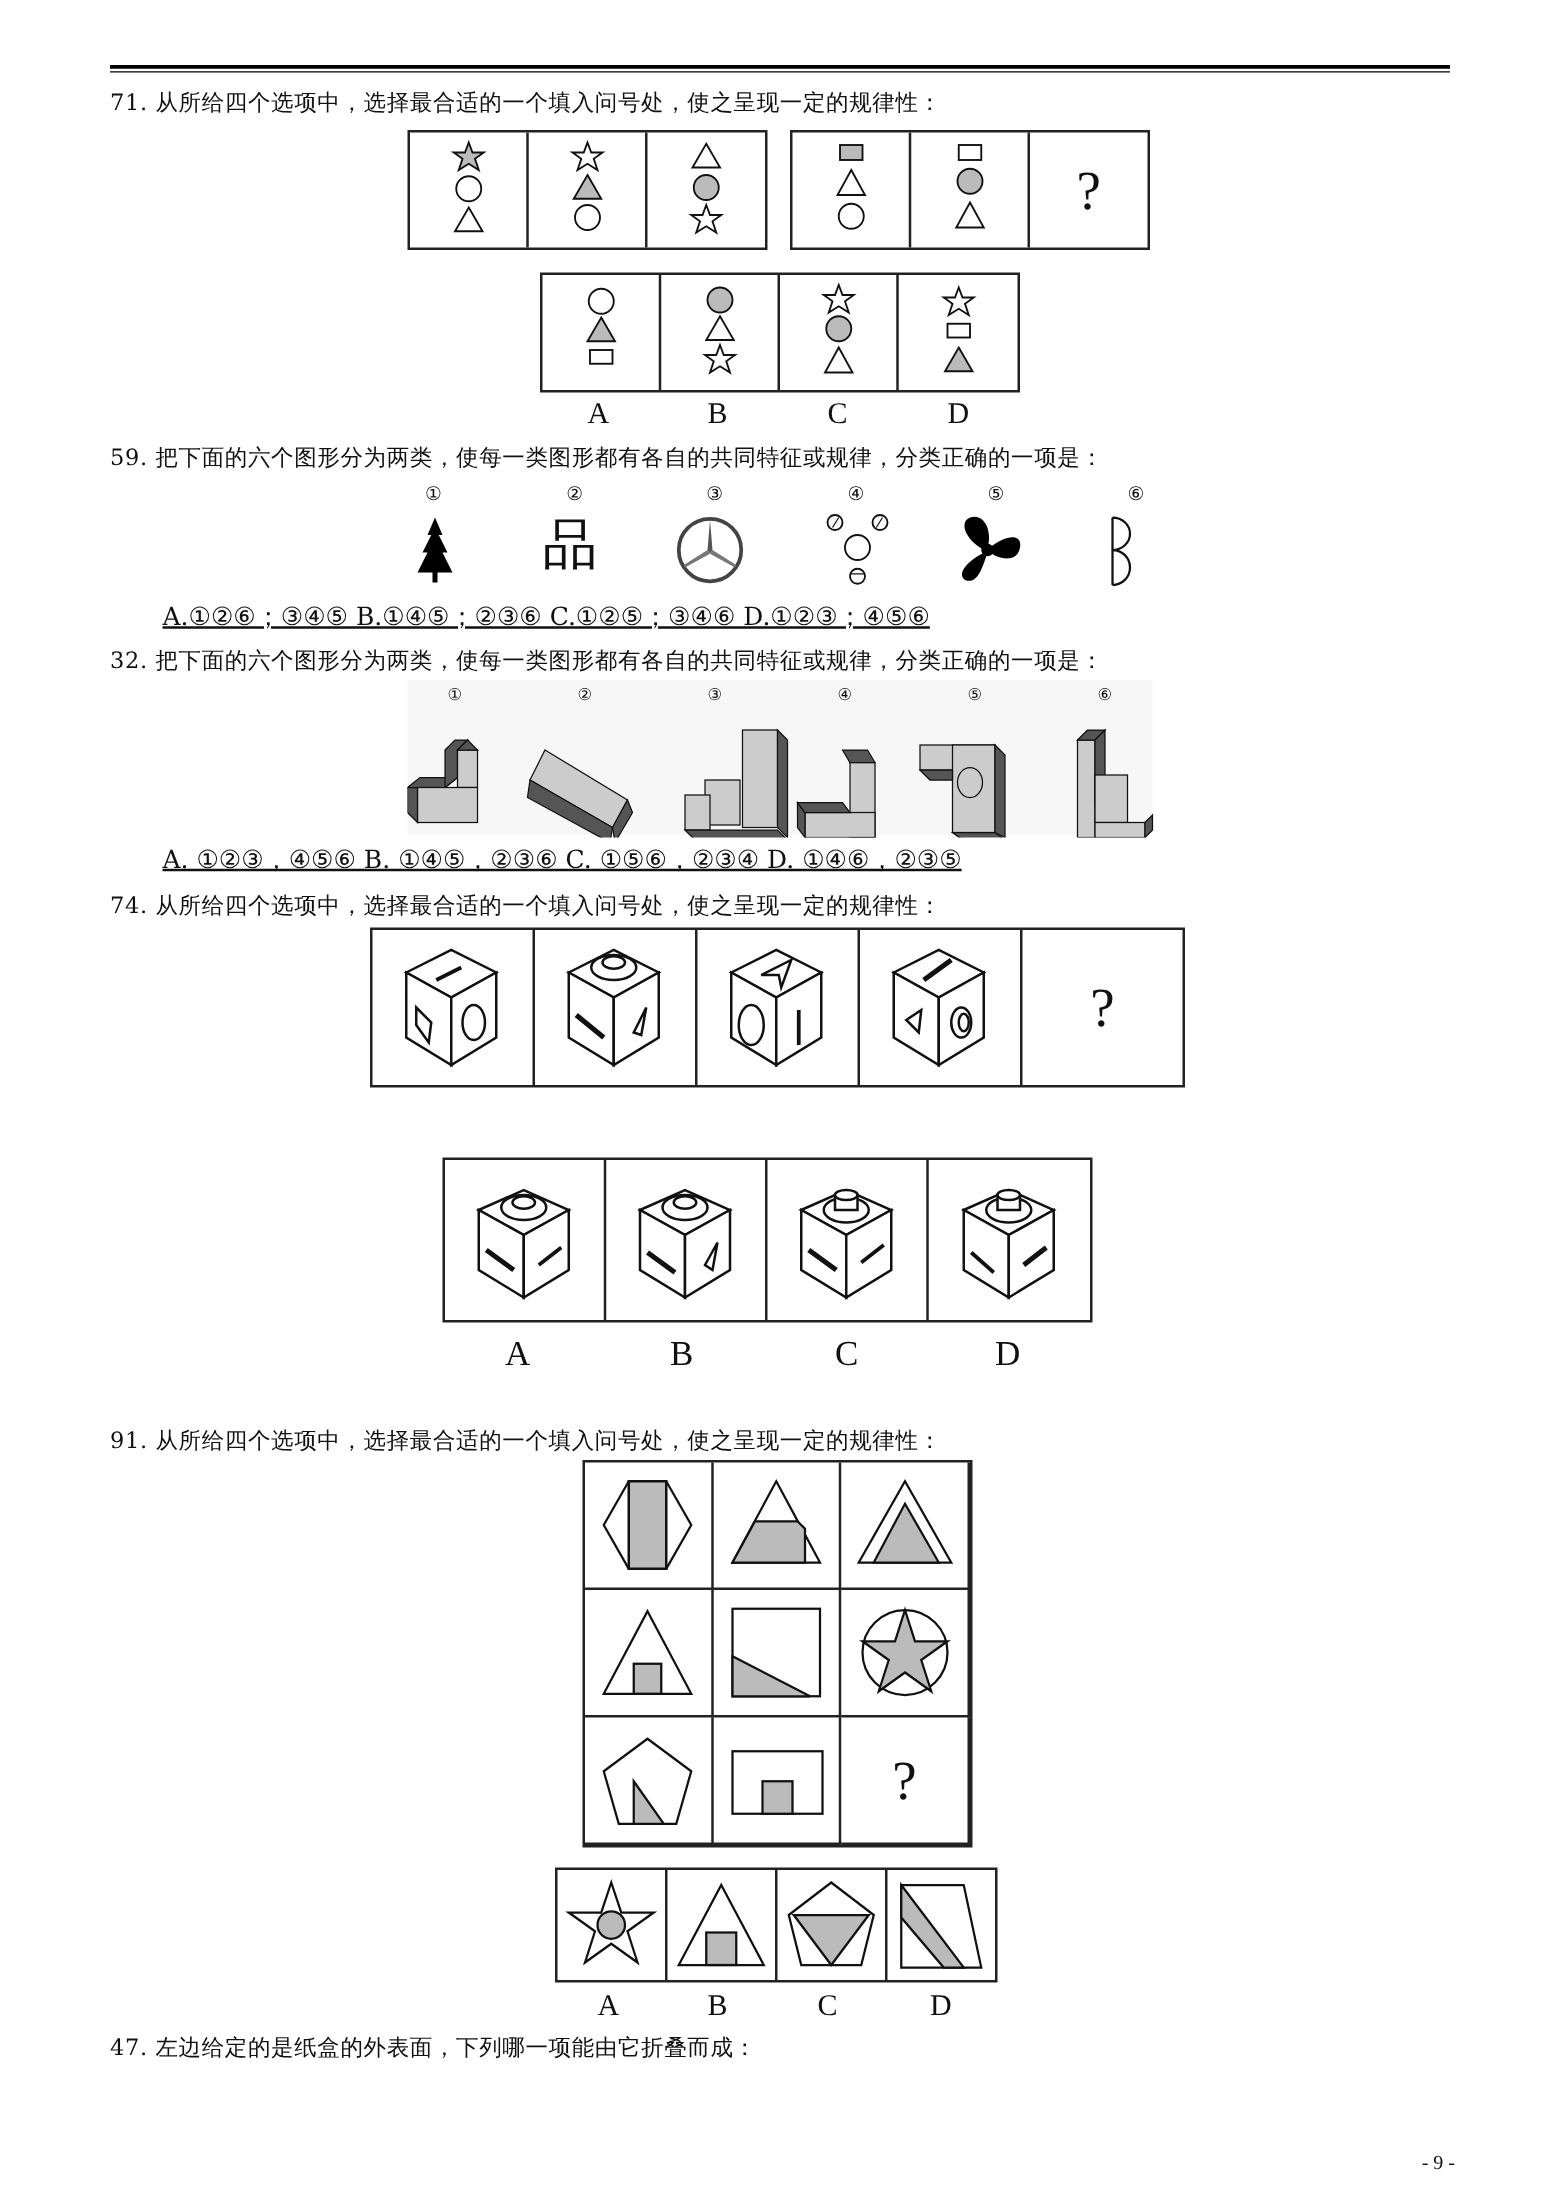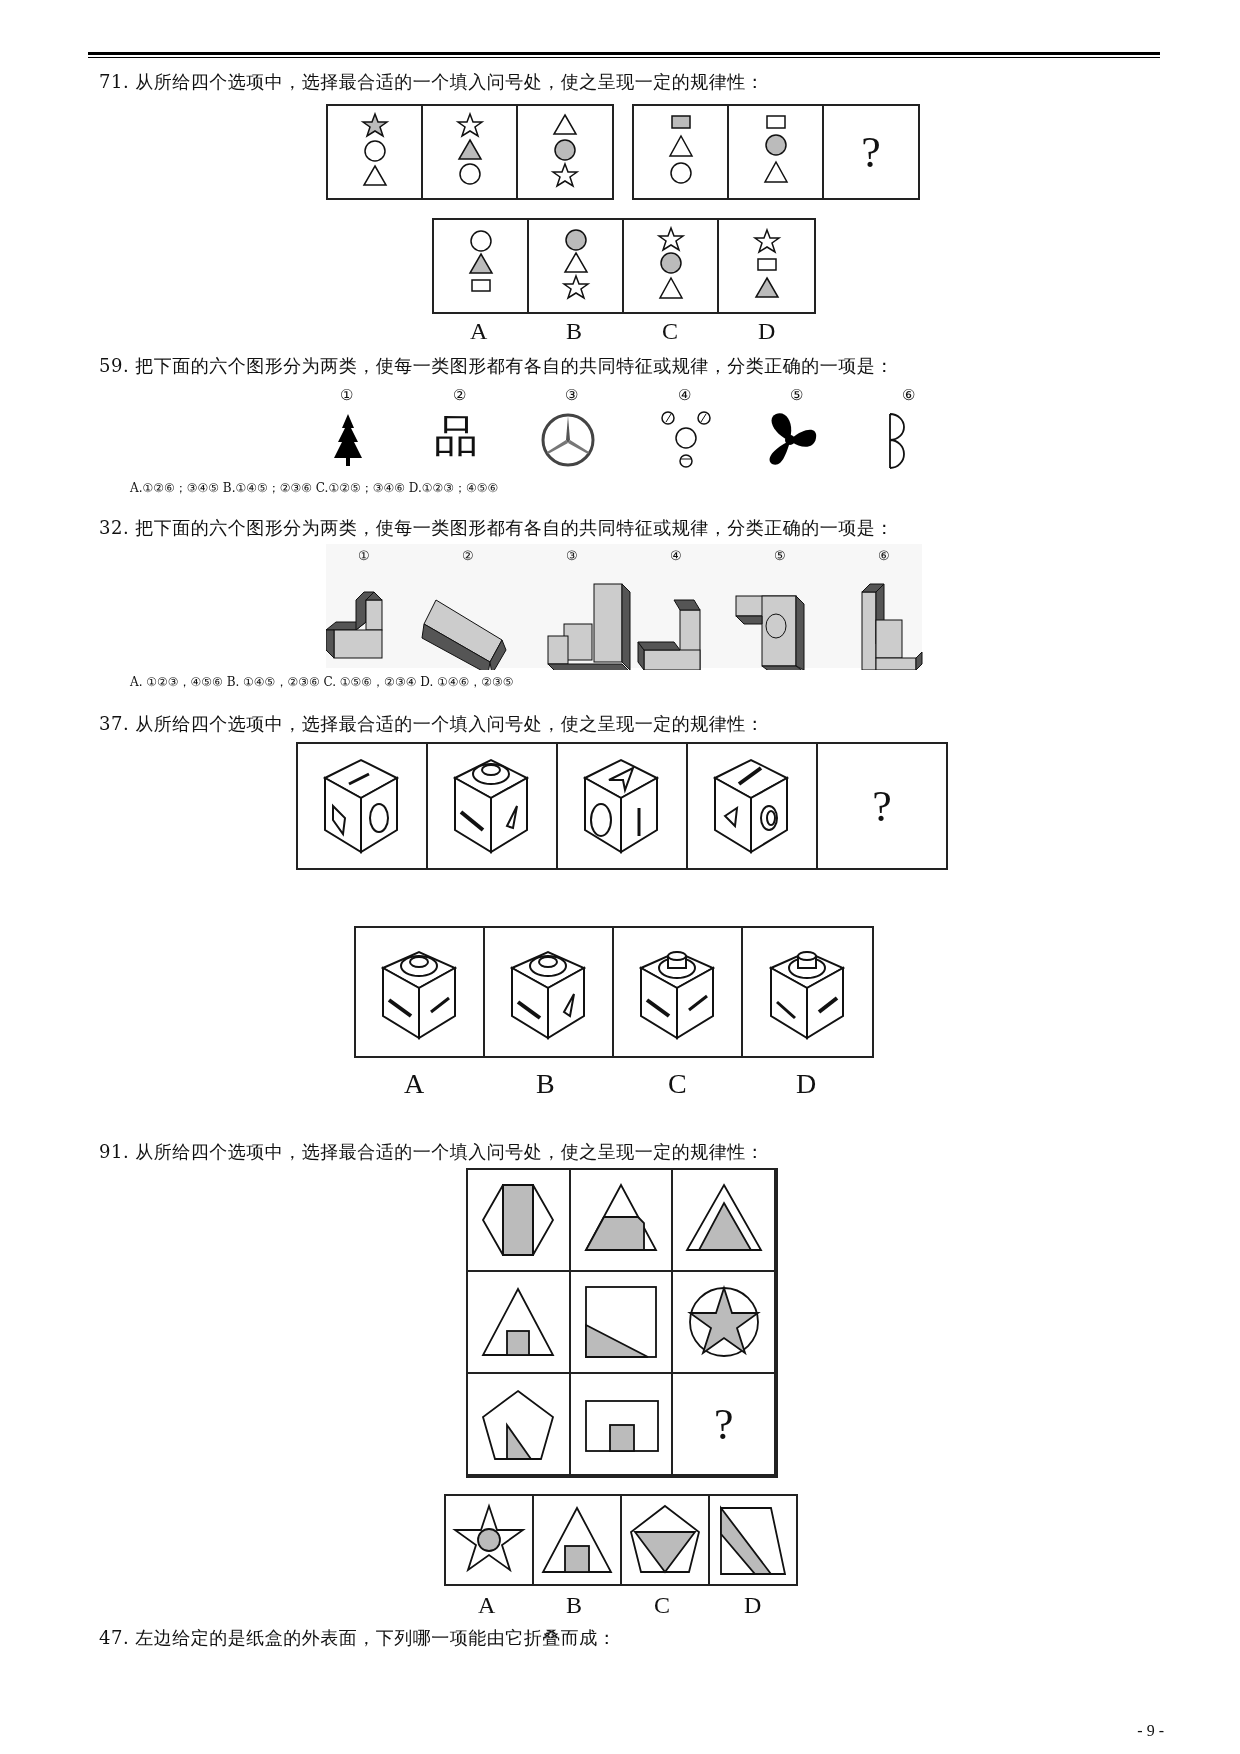--- a/index.html
+++ b/index.html
@@ -1,26 +1,26 @@
 <!DOCTYPE html>
 <html><head>
 <meta charset="utf-8">
 <style>
   html,body{margin:0;padding:0;background:#fff;}
   body{width:1240px;height:1754px;position:relative;overflow:hidden;font-family:"DejaVu Serif","Liberation Serif",serif;color:#111;}
   .rule1{position:absolute;left:88px;top:52px;width:1072px;height:3px;background:#000;}
   .rule2{position:absolute;left:88px;top:57px;width:1072px;height:1px;background:#000;}
-  .q{position:absolute;left:99px;font-size:18px;letter-spacing:0.5px;white-space:nowrap;}
+  .q{position:absolute;left:88px;font-size:18px;letter-spacing:0.5px;white-space:nowrap;}
   .abs{position:absolute;}
   .box{position:absolute;border:2px solid #222;display:flex;background:#fff;}
   .cell{border-right:2px solid #222;display:flex;align-items:center;justify-content:center;box-sizing:border-box;}
   .cell:last-child{border-right:none;}
   .lbl{position:absolute;font-size:24px;font-family:"Liberation Serif",serif;}
   .num{position:absolute;font-size:15px;}
-  .opts{position:absolute;font-size:12px;white-space:nowrap;}
+  .opts{position:absolute;font-size:20px;white-space:nowrap;text-decoration:underline;}
   .qm{font-size:44px;font-family:"Liberation Serif",serif;}
   .grid{position:absolute;border:2px solid #222;display:grid;background:#fff;}
   .grid .g{border-right:2px solid #222;border-bottom:2px solid #222;display:flex;align-items:center;justify-content:center;}
   .pageno{position:absolute;right:76px;top:1722px;font-size:16px;font-family:"Liberation Serif",serif;}
 </style>
 </head>
 <body>
 
 <div class="rule1"></div>
 <div class="rule2"></div>
@@ -184,21 +184,21 @@
     <rect x="536" y="12" width="14" height="78" fill="#ccc"></rect>
       <polygon points="536,12 544,4 558,4 550,12" fill="#555"></polygon>
       <polygon points="550,12 558,4 558,60 550,64" fill="#555"></polygon>
     <rect x="550" y="40" width="26" height="38" fill="#ccc"></rect>
       <rect x="550" y="78" width="40" height="12" fill="#ccc"></rect>
       <polygon points="590,78 596,72 596,84 590,90" fill="#555"></polygon>
   </g>
 </svg>
 <div class="opts" style="left:130px;top:674px">A. ①②③，④⑤⑥    B. ①④⑤，②③⑥    C. ①⑤⑥，②③④    D. ①④⑥，②③⑤</div>
 
-<div class="q" style="top:712px">37. 从所给四个选项中，选择最合适的一个填入问号处，使之呈现一定的规律性：</div>
+<div class="q" style="top:712px">74. 从所给四个选项中，选择最合适的一个填入问号处，使之呈现一定的规律性：</div>
 <div class="box" style="left:296px;top:742px;width:648px;height:124px">
   <div class="cell" style="width:130px">
       <svg width="90" height="100" viewBox="0 0 90 100">
         <polygon points="8,22 44,4 80,22 44,42" fill="#fff" stroke="#111" stroke-width="2"></polygon>
         <polygon points="8,22 44,42 44,96 8,74" fill="#fff" stroke="#111" stroke-width="2"></polygon>
         <polygon points="80,22 44,42 44,96 80,74" fill="#fff" stroke="#111" stroke-width="2"></polygon>
         <path d="M32,28 L52,18" stroke="#111" stroke-width="3"></path>
         <ellipse cx="62" cy="62" rx="9" ry="14" fill="none" stroke="#111" stroke-width="2"></ellipse>
         <polygon points="16,50 28,62 26,78 16,64" fill="none" stroke="#111" stroke-width="2"></polygon>
       </svg>

